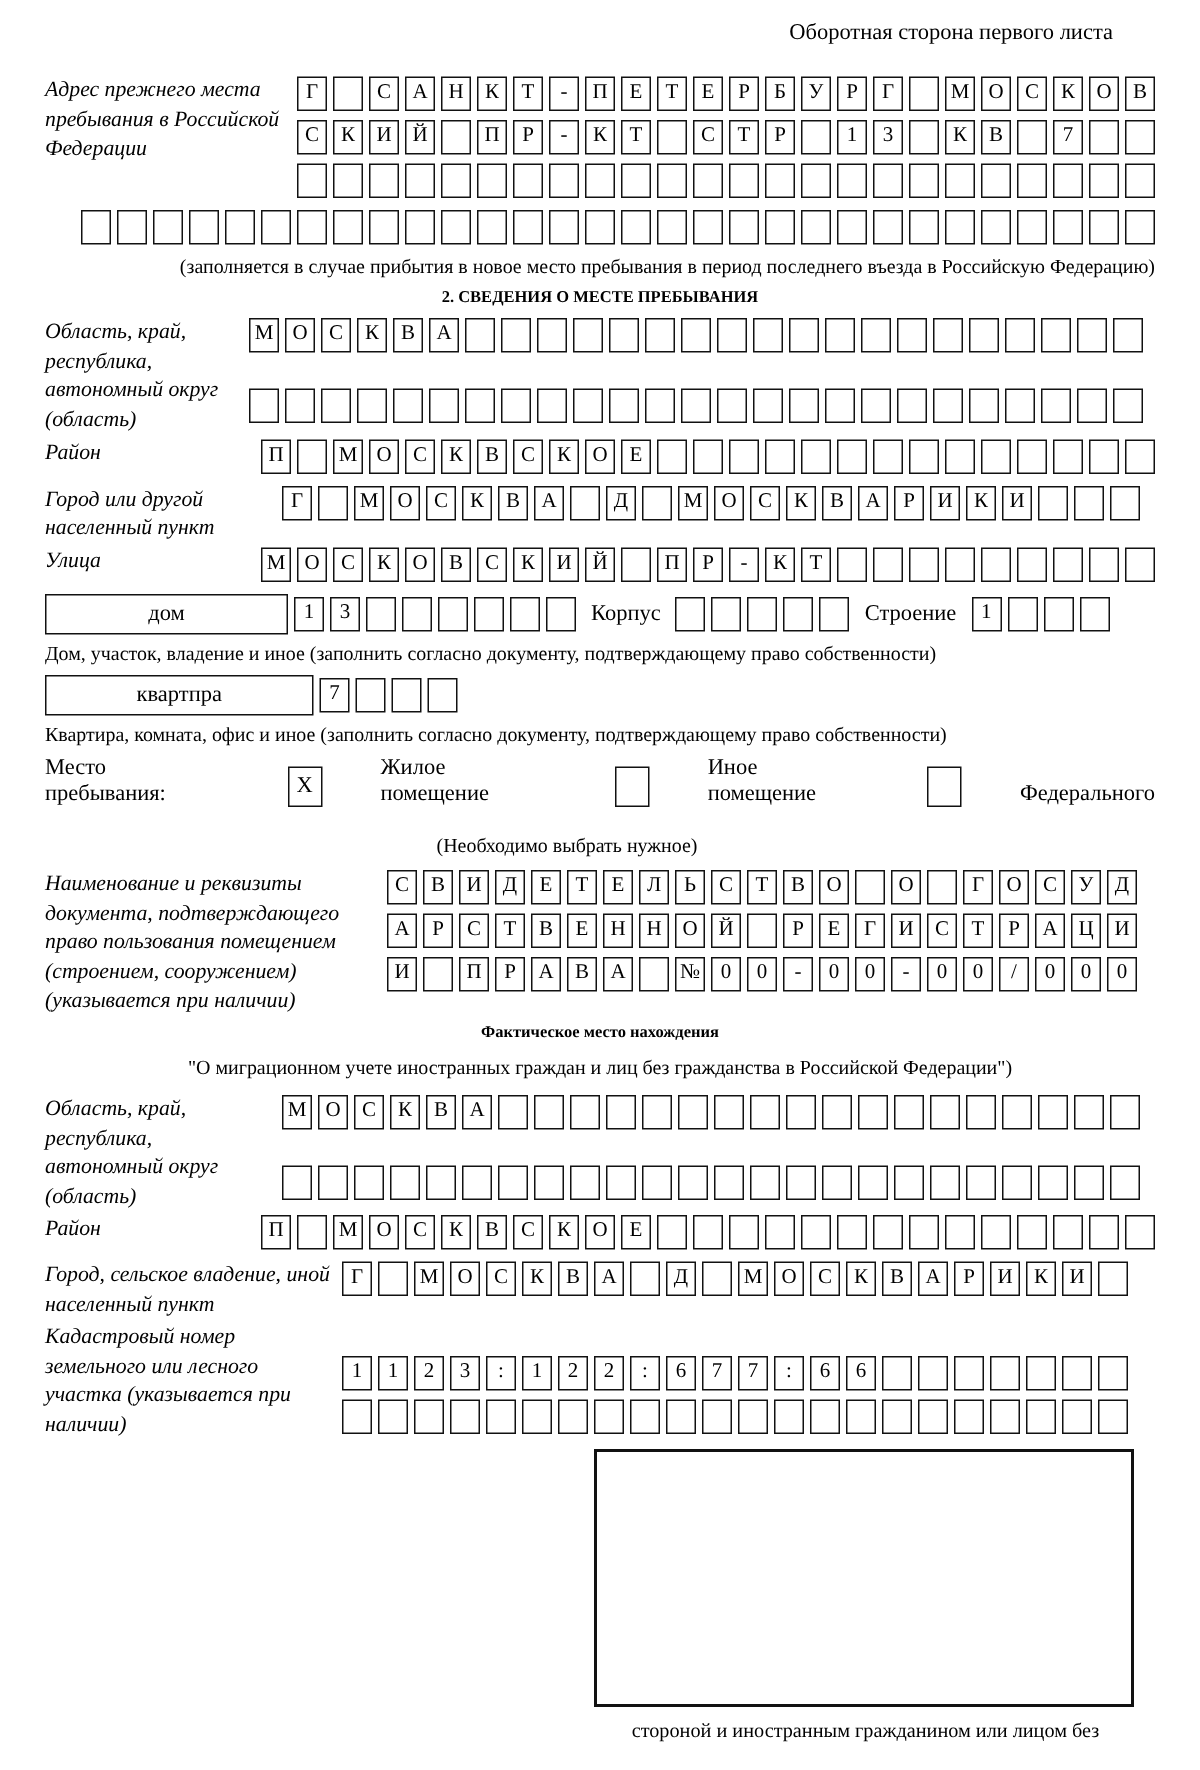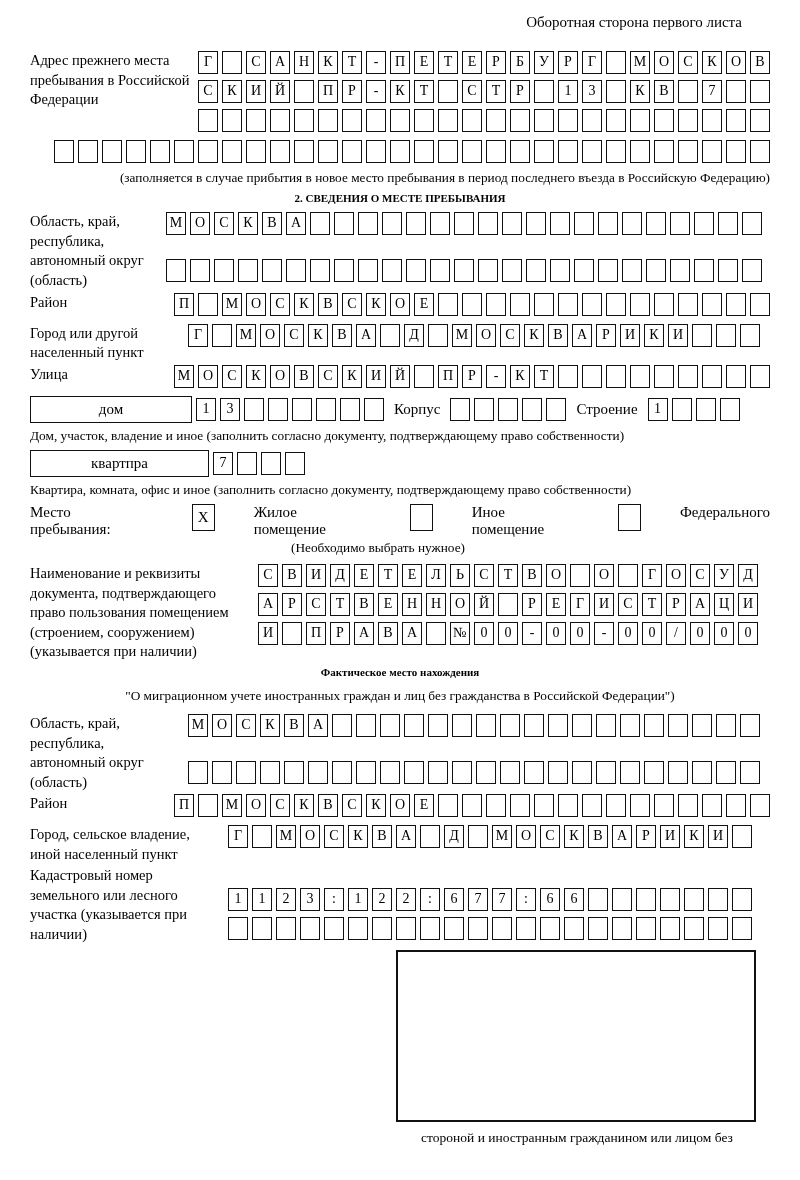--- a/index.html
+++ b/index.html
@@ -3,36 +3,36 @@
 <meta charset="utf-8">
 <style>
   html,body{margin:0;padding:0;background:#fff;}
   body{
     width:800px;height:1180px;overflow:hidden;
     font-family:"Liberation Serif","DejaVu Serif",serif;
     color:#000;box-sizing:border-box;padding:14px 30px 0 30px;
   }
   .hdr-note{text-align:right;font-size:15px;padding-right:28px;margin-bottom:20px;}
   .field{display:flex;align-items:flex-start;margin-bottom:2px;}
-  .field .label{flex:1 1 auto;font-size:14.5px;line-height:1.35;padding-right:8px;}
+  .field .label{flex:1 1 auto;font-size:14.5px;line-height:1.35;padding-right:8px;font-style:italic;}
   .field .rows{flex:0 0 auto;}
   .grid-row{display:flex;gap:4px;justify-content:flex-end;margin-bottom:6px;}
   .cell{
     box-sizing:border-box;flex:none;width:20px;height:23px;border:1.8px solid #111;
     font-size:14px;line-height:20px;text-align:center;background:#fff;
   }
   .caption{font-size:13.3px;line-height:1.3;margin:0 0 6px 0;}
   .caption.center{text-align:right;}
   .sec-title{font-weight:bold;font-size:11px;text-align:center;margin:4px 0 8px 0;}
   .gap-below{margin-bottom:24px;}
   .inline-row{display:flex;align-items:center;gap:4px;margin-bottom:4px;}
   .small-box{box-sizing:border-box;border:1.8px solid #111;height:27px;display:flex;align-items:center;justify-content:center;font-size:15px;flex:none;}
   .inline-label{font-size:15px;padding:0 6px;white-space:nowrap;}
   .chk{box-sizing:border-box;display:inline-flex;width:23px;height:27px;border:1.8px solid #111;align-items:center;justify-content:center;font-size:15px;vertical-align:middle;margin:0 12px;flex:none;}
-  .stay-row{display:flex;align-items:flex-start;font-size:15px;margin:6px 0 2px 0;gap:27px;}
+  .stay-row{display:flex;align-items:flex-end;font-size:15px;margin:6px 0 18px 0;gap:27px;}
   .stay-note{font-size:13.3px;margin:0 0 8px 118px;width:460px;text-align:center;}
   .stamp-box{box-sizing:border-box;border:2px solid #111;width:360px;height:172px;margin:4px 14px 6px auto;}
   .stamp-caption{width:386px;margin:0 0 0 auto;text-align:center;font-size:13.5px;line-height:1.55;}
   .top-captions{font-size:13.3px;text-align:center;line-height:1.5;margin-bottom:8px;}
 </style>
 </head>
 <body>
 
 <div class="hdr-note">Оборотная сторона первого листа</div>
 

